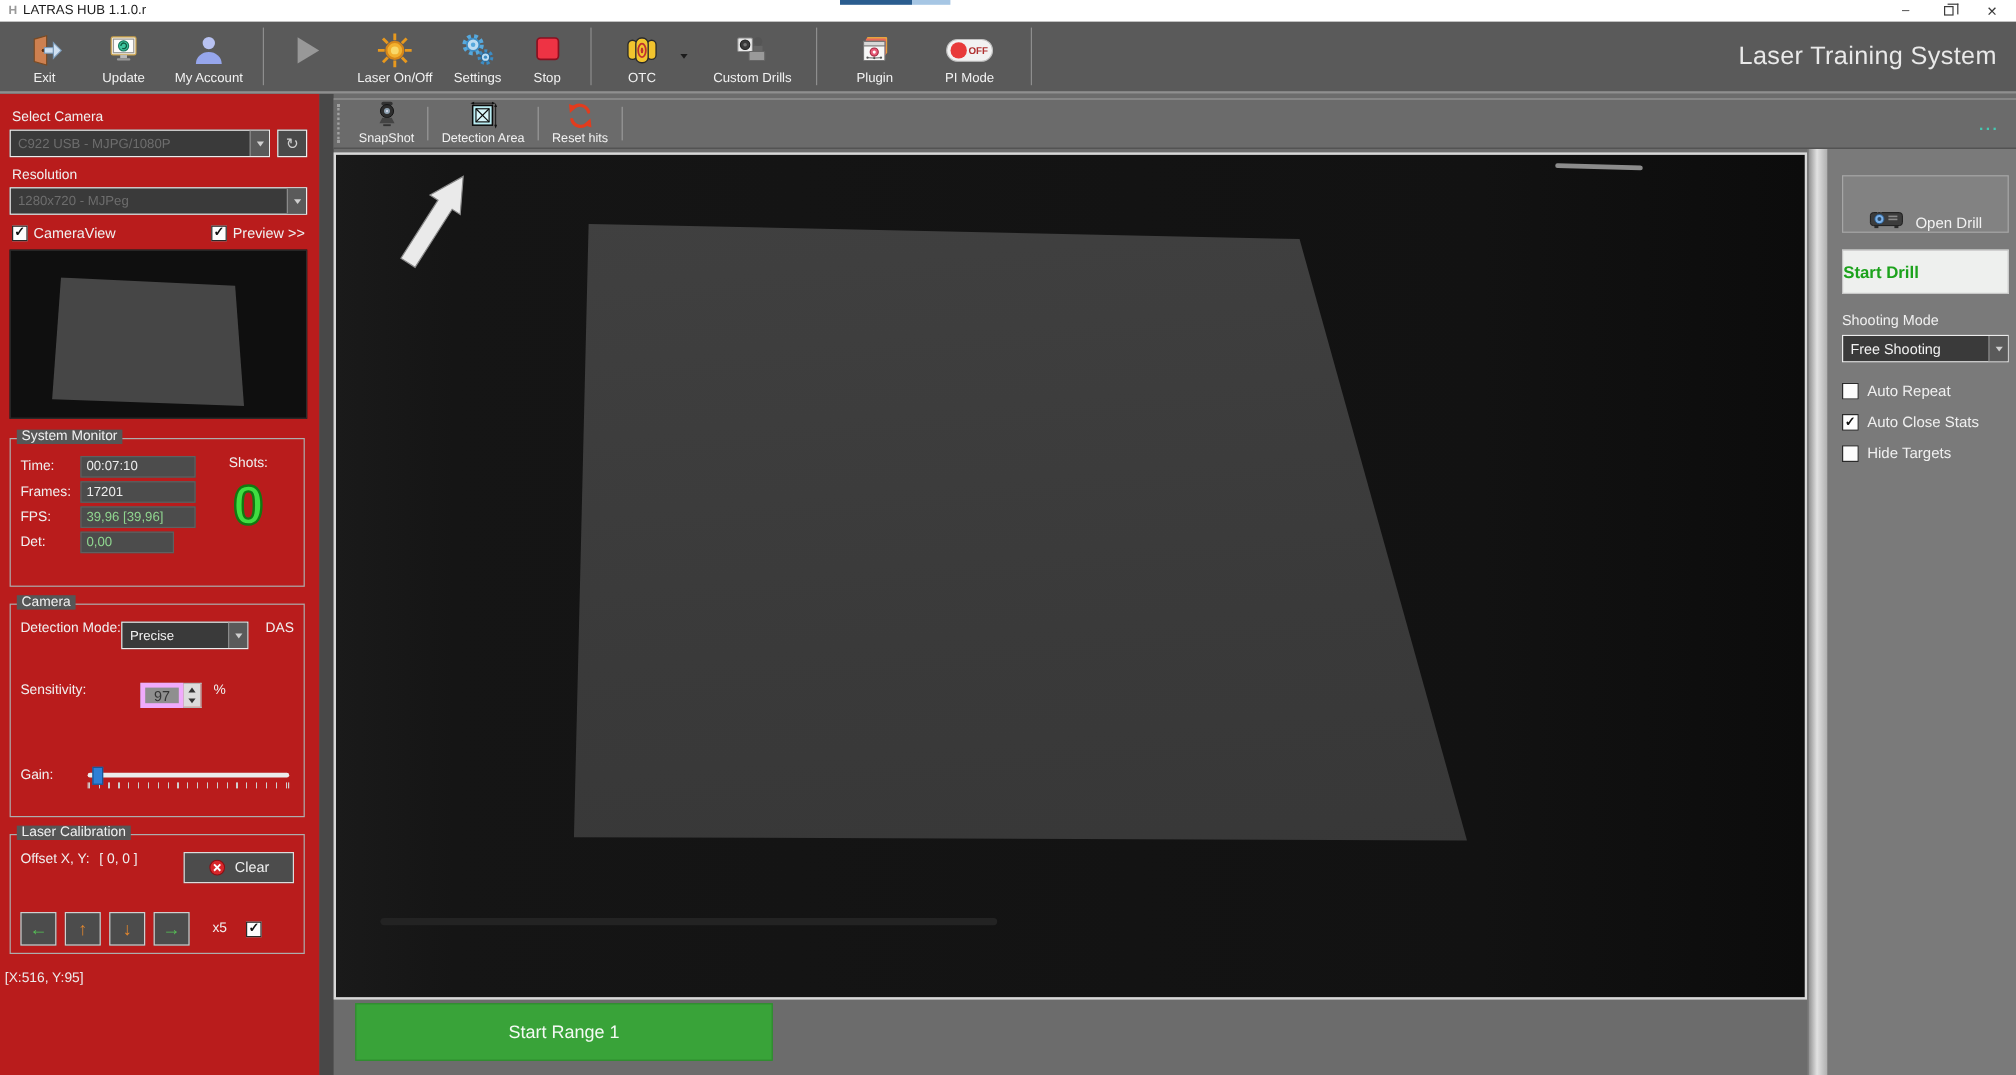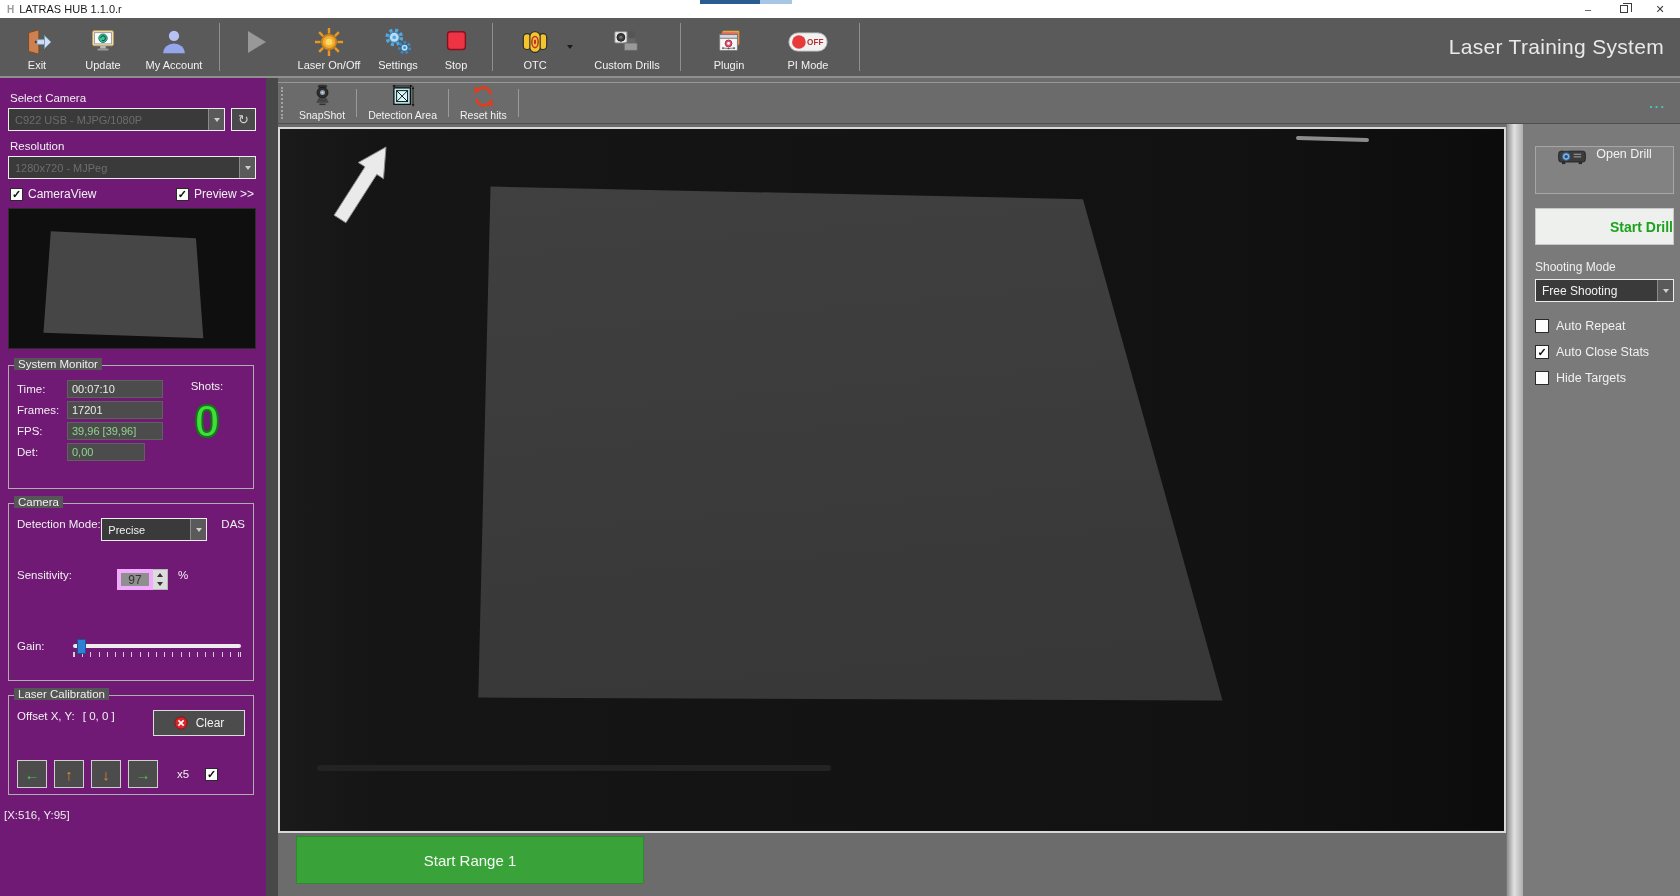--- a/index.html
+++ b/index.html
@@ -29,21 +29,21 @@
   
   .subtoolbar{position:absolute;top:82px;left:278px;width:1402px;height:42px;background:#6b6b6b;border-top:1px solid #989898;border-bottom:1px solid #4e4e4e;display:flex;align-items:stretch;z-index:20}
   .st-grip{width:6px;margin:4px 3px;border-left:2px dotted #a2a2a2}
   .st-item{display:flex;flex-direction:column;align-items:center;justify-content:center;padding:1px 9px 2px;cursor:default}
   .st-ic{height:25px;display:flex;align-items:center}
   .st-lb{font-size:10.5px;color:#f2f2f2;white-space:nowrap}
   .st-sep{width:1px;background:#9a9a9a;margin:6px 2px}
   .st-overflow{margin-left:auto;margin-right:14px;align-self:center;color:#45c8b2;font-size:13px;font-weight:bold;letter-spacing:2px}
 
   
-  .left-panel{position:absolute;top:78px;left:0;width:266px;bottom:0;background:#701a75;z-index:25;padding:14px 10px 0 8px}
+  .left-panel{position:absolute;top:78px;left:0;width:266px;bottom:0;background:#b91c1c;z-index:25;padding:14px 10px 0 8px}
   .gap-strip{position:absolute;top:78px;left:266px;width:12px;bottom:0;background:#484848;z-index:10}
   .fld-label{font-size:11.5px;margin:0 0 4px 2px}
   .cam-row{display:flex;gap:6px;align-items:center;margin-bottom:9px}
   .select{flex:1;height:23px;background:#3a3a3a;border:1px solid #ececec;display:flex;align-items:center;font-size:11px;padding-left:6px}
   .select .val{flex:1;overflow:hidden;white-space:nowrap}
   .select.dim .val{color:#6d6d6d}
   .sel-caret{width:16px;align-self:stretch;display:flex;align-items:center;justify-content:center;border-left:1px solid #8a8a8a;background:#5a5a5a}
   .tri{width:0;height:0;border:3.5px solid transparent;border-top:4.5px solid #cfcfcf;margin-top:4px}
   .icon-btn{width:25px;height:23px;background:#4a4a4a;border:1px solid #ececec;display:flex;align-items:center;justify-content:center}
   .res-select{margin:0 0 8px 0;display:flex}
@@ -97,22 +97,22 @@
   
   .camera-view{position:absolute;left:278px;top:127px;width:1228px;height:706px;background:linear-gradient(90deg,#1a1a1a 0%,#151515 8%,#121212 78%,#0c0c0c 100%);border:2px solid #d8d8d8;z-index:15;overflow:hidden}
   .cam-quad{position:absolute;inset:0;clip-path:polygon(17.2% 8.2%,65.6% 10%,77% 81.4%,16.2% 81%);background:linear-gradient(175deg,#414141 0%,#3a3a3a 55%,#363636 100%)}
   .cam-sliver{position:absolute;left:83%;top:1.2%;width:6%;height:4px;background:#c2c2c2;opacity:.7;border-radius:2px;transform:rotate(1.5deg)}
   .cam-floor{position:absolute;left:3%;bottom:8.5%;width:42%;height:6px;background:#232323;border-radius:3px}
   .arrow-annot{position:absolute;left:42px;top:4px;width:80px;height:100px}
 
   
   .divider{position:absolute;left:1506px;top:124px;width:17px;bottom:0;background:linear-gradient(90deg,#8e8e8e,#e2e2e2 45%,#aeaeae);border-left:1px solid #777;z-index:16}
   .right-panel{position:absolute;left:1523px;top:124px;right:0;bottom:0;background:#7a7a7a;padding:22px 6px 0 12px;z-index:16}
-  .open-drill{height:48px;background:#828282;border:1px solid #a6a6a6;display:flex;align-items:flex-start;justify-content:center;gap:9px;font-size:12.5px;color:#f2f2f2;margin-bottom:14px;cursor:default}
-  .start-drill{height:37px;background:#eef0ee;border:1px solid #c8c8c8;display:flex;align-items:center;justify-content:flex-end;font-size:14px;font-weight:bold;color:#1ca21c;margin-bottom:15px;cursor:default}
+  .open-drill{height:48px;background:#828282;border:1px solid #a6a6a6;display:flex;align-items:flex-end;justify-content:center;gap:9px;font-size:12.5px;color:#f2f2f2;margin-bottom:14px;cursor:default}
+  .start-drill{height:37px;background:#eef0ee;border:1px solid #c8c8c8;display:flex;align-items:center;justify-content:flex-start;font-size:14px;font-weight:bold;color:#1ca21c;margin-bottom:15px;cursor:default}
   .rp-label{font-size:12px;margin-bottom:5px}
   .shoot-select{display:flex;margin-bottom:17px}
   .shoot-select .select{font-size:12px}
   .rp-cb{display:flex;align-items:center;gap:7px;font-size:12.5px;margin-bottom:12px;cursor:default}
   .rp-cb .cb-box{width:14px;height:14px;flex:0 0 14px}
 
   
   .start-range{position:absolute;left:296px;top:836px;width:348px;height:48px;background:#39a339;border:1px solid #2e8a2e;display:flex;align-items:center;justify-content:center;color:#f4faf4;font-size:15px;z-index:16;cursor:default}
 </style>
 </head>

